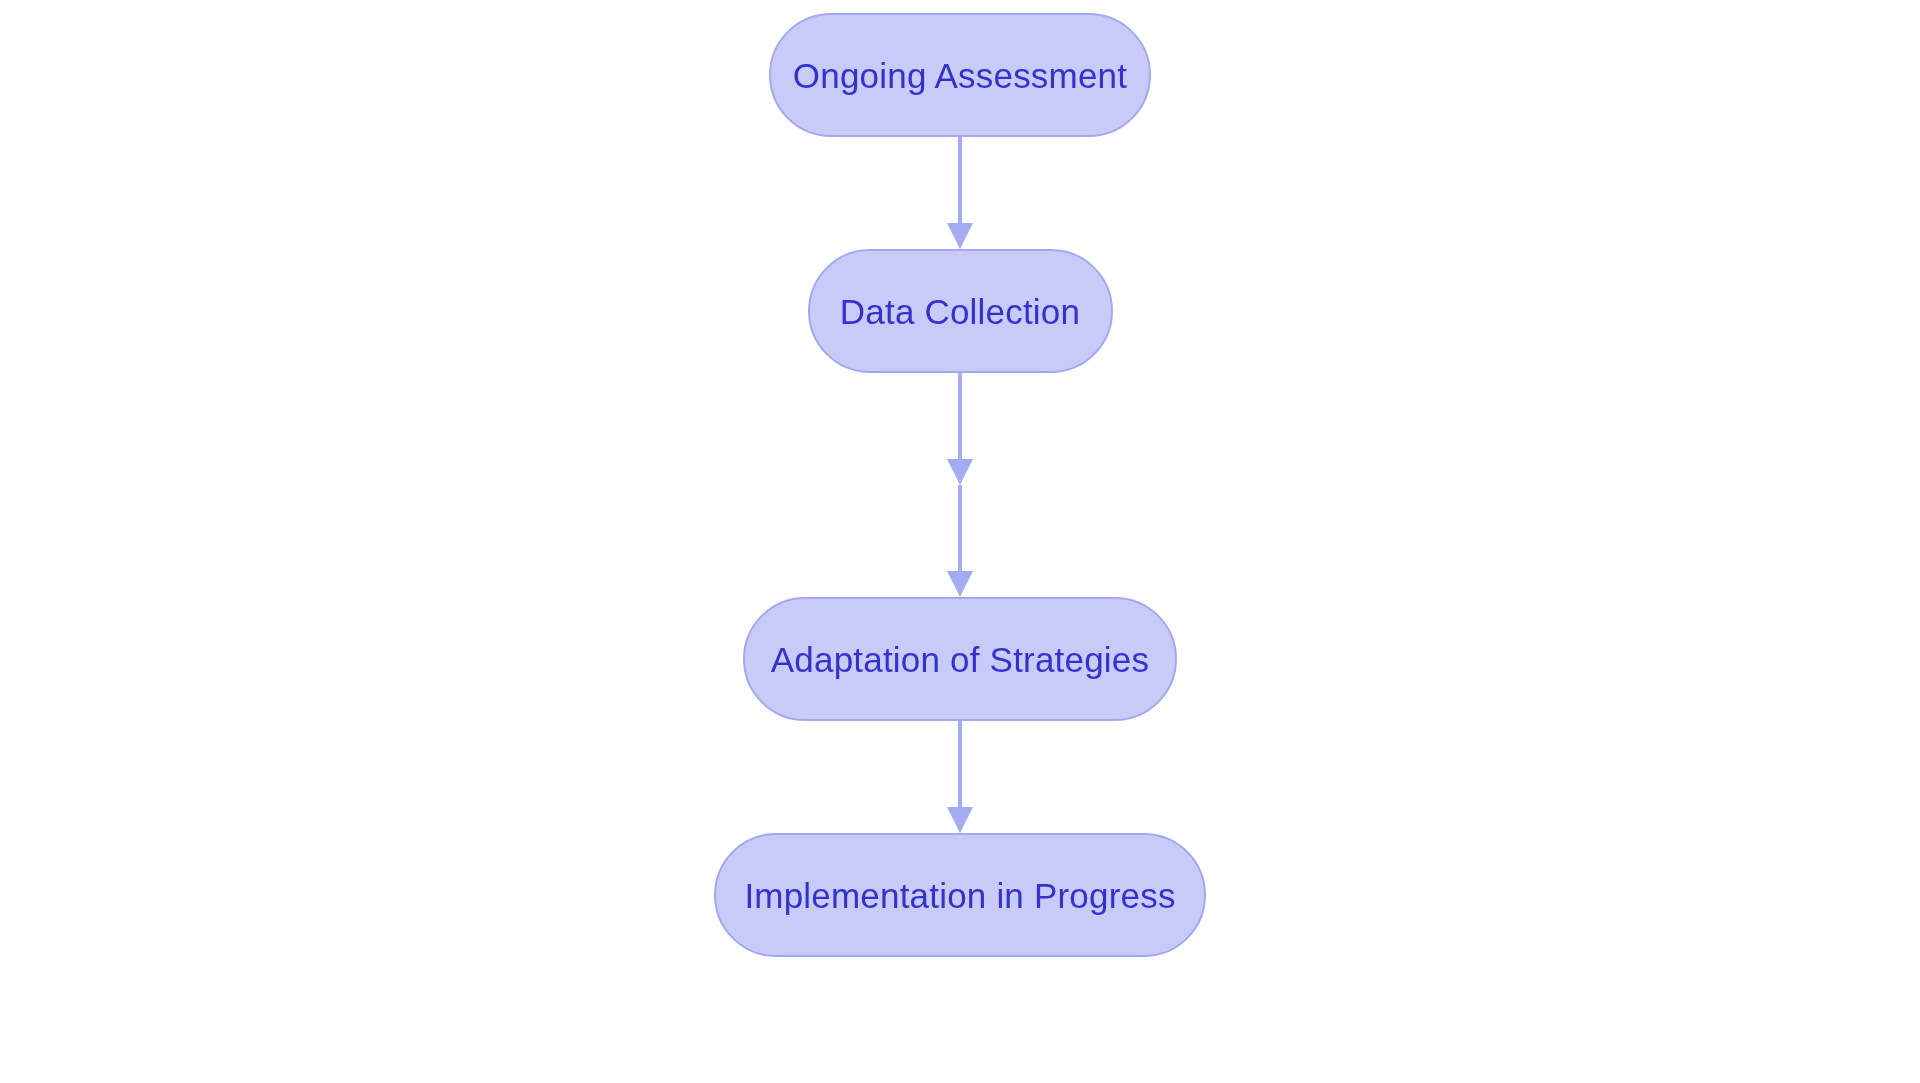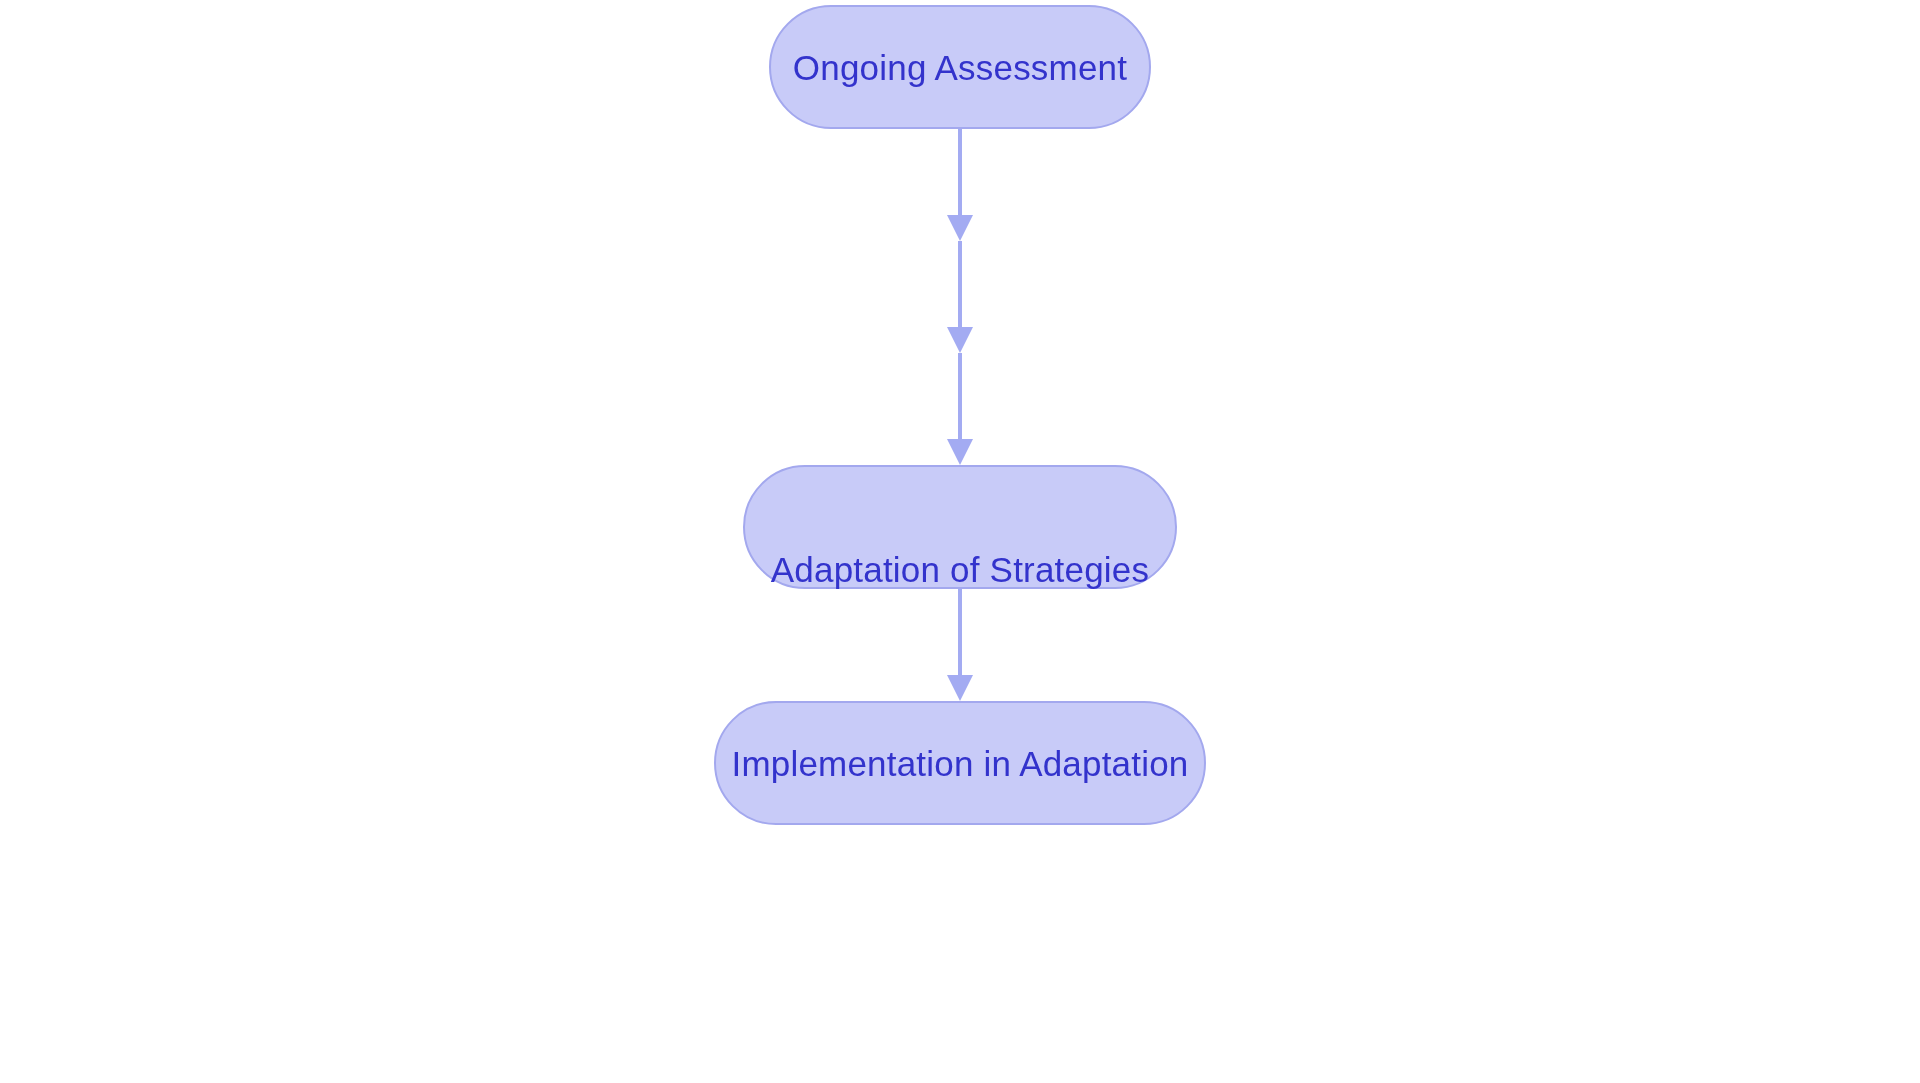--- a/index.html
+++ b/index.html
@@ -23,21 +23,21 @@
   .flow-column {
     position: absolute;
     left: 0;
     top: 0;
     width: 1920px;
     height: 1083px;
     display: flex;
     flex-direction: column;
     align-items: center;
     justify-content: flex-start;
-    padding-top: 5px;
+    padding-top: 13px;
     box-sizing: border-box;
   }
   .flow-node {
     position: relative;
     box-sizing: border-box;
     height: 124px;
     background: #c8cbf8;
     border: 2px solid #a3a8ee;
     border-radius: 62px;
     display: flex;
@@ -64,40 +64,43 @@
   }
   .flow-connector svg {
     display: block;
     width: 40px;
     height: 112px;
   }
   
   .node-w-0 { width: 382px; }
   .node-w-1 { width: 305px; }
   .node-w-2 { width: 366px; }
-  .node-w-3 { width: 434px; align-items: flex-end; }
+  .node-w-3 { width: 434px; }
   .node-w-4 { width: 492px; }
 </style>
 </head>
 <body>
 
 <div id="flowchart-canvas">
   <div class="flow-column">
 
     <div class="flow-node node-w-0">
       <span class="flow-node-label">Ongoing Assessment</span>
     </div>
 
     <div class="flow-connector">
       <svg viewBox="0 0 40 112" xmlns="http://www.w3.org/2000/svg" aria-hidden="true">
         <line x1="20" y1="0" x2="20" y2="88" stroke="#a3abf2" stroke-width="4"></line>
         <polygon points="7,86 33,86 20,112" fill="#a3abf2"></polygon>
       </svg>
     </div>
 
+    <div class="flow-node node-w-1">
+      <span class="flow-node-label">Data Collection</span>
+    </div>
 
     <div class="flow-connector">
       <svg viewBox="0 0 40 112" xmlns="http://www.w3.org/2000/svg" aria-hidden="true">
         <line x1="20" y1="0" x2="20" y2="88" stroke="#a3abf2" stroke-width="4"></line>
         <polygon points="7,86 33,86 20,112" fill="#a3abf2"></polygon>
       </svg>
     </div>
 
 
     <div class="flow-connector">
@@ -112,17 +115,17 @@
     </div>
 
     <div class="flow-connector">
       <svg viewBox="0 0 40 112" xmlns="http://www.w3.org/2000/svg" aria-hidden="true">
         <line x1="20" y1="0" x2="20" y2="88" stroke="#a3abf2" stroke-width="4"></line>
         <polygon points="7,86 33,86 20,112" fill="#a3abf2"></polygon>
       </svg>
     </div>
 
     <div class="flow-node node-w-4">
-      <span class="flow-node-label">Implementation in Adaptation</span>
+      <span class="flow-node-label">Implementation in Progress</span>
     </div>
 
   </div>
 </div>
 
 </body></html>

